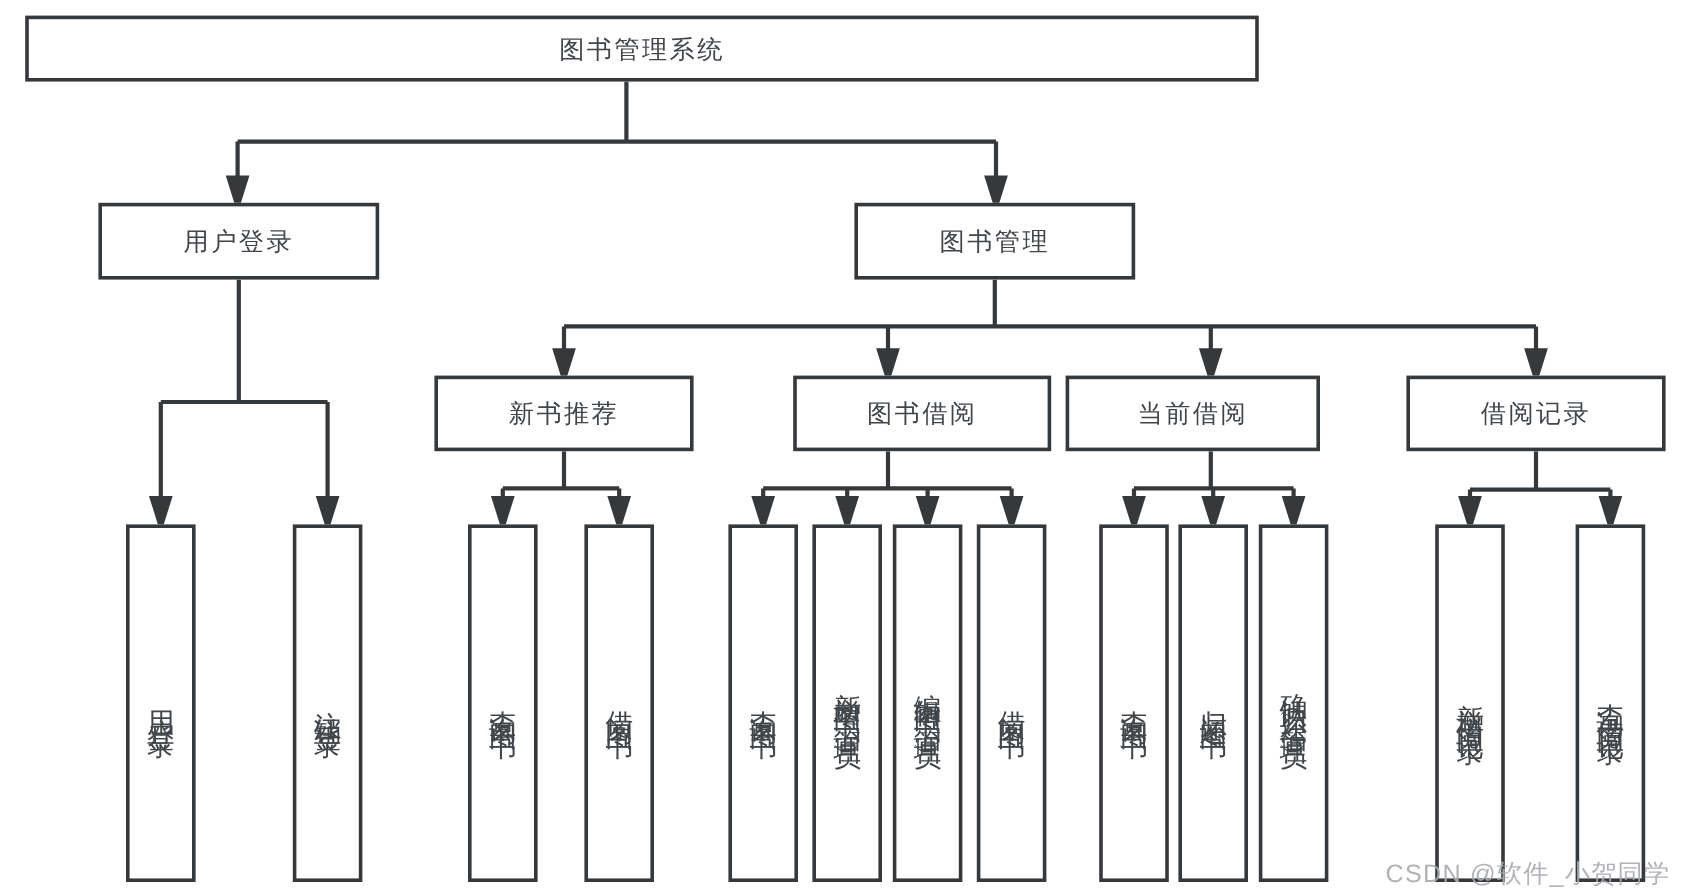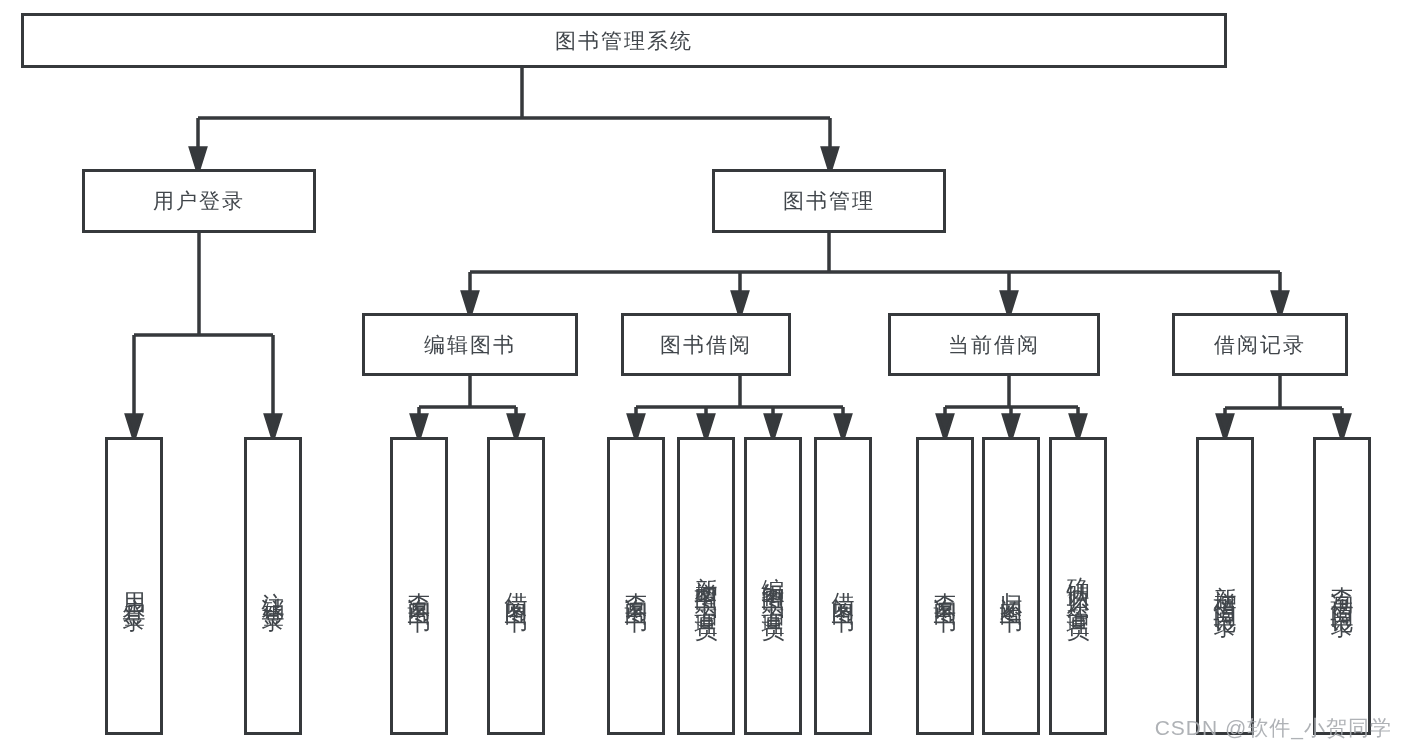--- a/index.html
+++ b/index.html
@@ -24,31 +24,31 @@
     display:flex;align-items:center;justify-content:center;
     z-index:1;
   }
   .hbox{font-size:21px;letter-spacing:2px;white-space:nowrap;}
   .vbox span{
     writing-mode:vertical-rl;
     font-size:23px;letter-spacing:6px;line-height:1;
     white-space:nowrap;
   }
   
-  .n-root{left:21px;top:13px;width:1206px;height:55px;}
+  .n-root{left:21px;top:13px;width:1028px;height:55px;}
   
   .n-l2{top:169px;height:64px;width:234px;}
   .n-user-login{left:82px;}
   .n-book-mgmt{left:712px;font-family:Liberation Serif, serif;}
   
   .n-l3{top:313px;height:63px;}
   .n-recommend{left:362px;width:216px;}
-  .n-borrow{left:621px;width:170px;}
+  .n-borrow{left:661px;width:215px;}
   .n-current{left:888px;width:212px;}
-  .n-records{left:1172px;width:176px;}
+  .n-records{left:1172px;width:216px;}
   
   .leaf{top:437px;height:298px;width:58px;}
   .lf-a1{left:105px;} .lf-a2{left:244px;}
   .lf-b1{left:390px;} .lf-b2{left:487px;}
   .lf-c1{left:607px;} .lf-c2{left:677px;} .lf-c3{left:744px;} .lf-c4{left:814px;}
   .lf-d1{left:916px;} .lf-d2{left:982px;} .lf-d3{left:1049px;}
   .lf-e1{left:1196px;} .lf-e2{left:1313px;}
   .watermark{
     position:absolute;right:13px;top:714px;z-index:5;
     font-size:21px;color:rgba(168,171,176,0.92);
@@ -94,21 +94,21 @@
     <path fill="none" d="M1280 376 V408 M1225 408 H1342 M1225 408 V432 M1342 408 V432"></path>
     <polygon points="1217.5,415 1232.5,415 1225,439"></polygon>
     <polygon points="1334.5,415 1349.5,415 1342,439"></polygon>
   </svg>
 
   <div class="box hbox n-root">图书管理系统</div>
 
   <div class="box hbox n-l2 n-user-login">用户登录</div>
   <div class="box hbox n-l2 n-book-mgmt">图书管理</div>
 
-  <div class="box hbox n-l3 n-recommend">编辑图书</div>
+  <div class="box hbox n-l3 n-recommend">新书推荐</div>
   <div class="box hbox n-l3 n-borrow">图书借阅</div>
   <div class="box hbox n-l3 n-current">当前借阅</div>
   <div class="box hbox n-l3 n-records">借阅记录</div>
 
   <div class="box vbox leaf lf-a1">
     <span>用户登录</span>
   </div>
   <div class="box vbox leaf lf-a2">
     <span>注销登录</span>
   </div>

